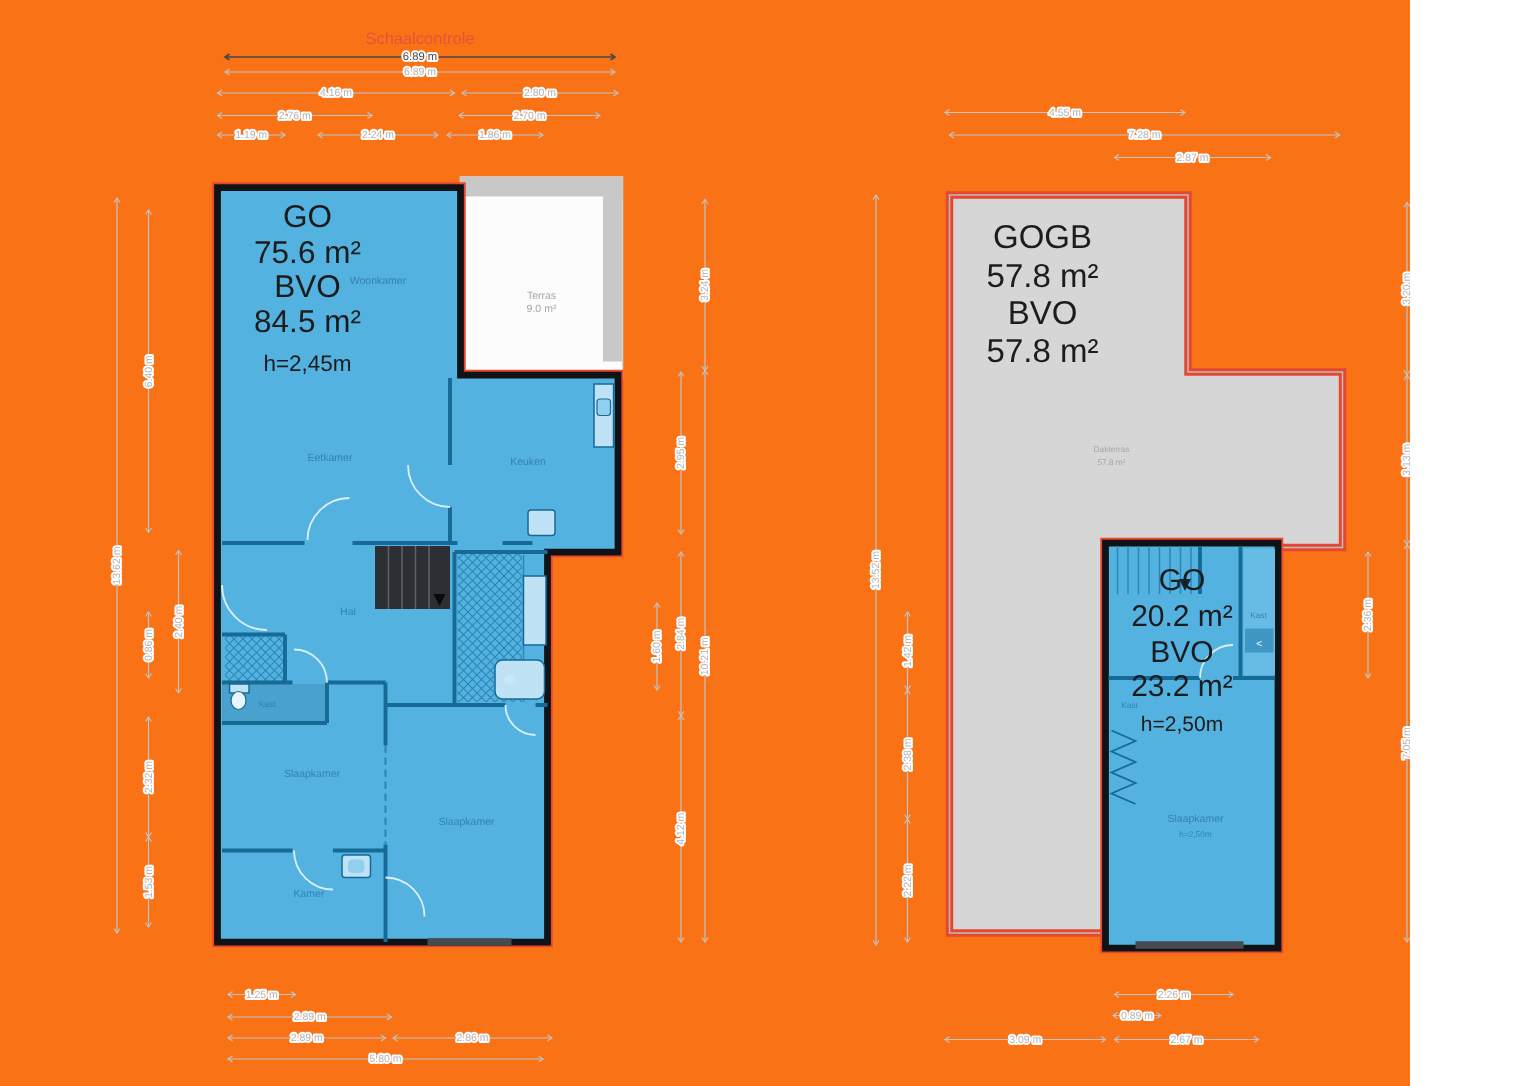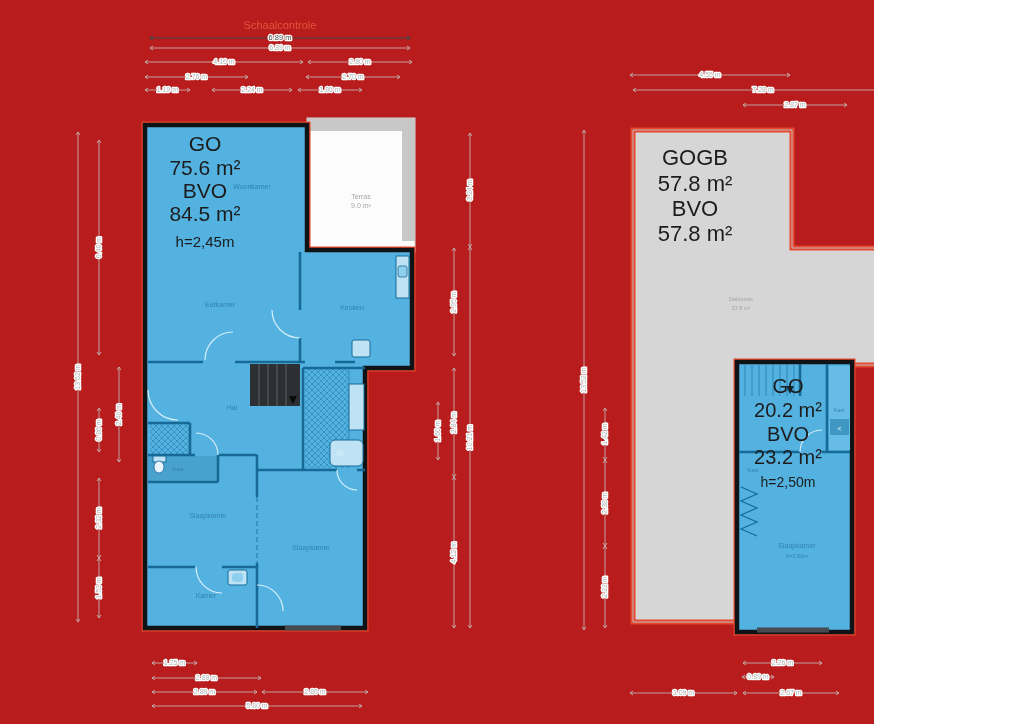--- a/index.html
+++ b/index.html
@@ -1,16 +1,16 @@
 <!DOCTYPE html>
 <html><head>
 <meta charset="utf-8">
 <style>
   html,body{margin:0;padding:0;background:#ffffff;}
-  .canvas{position:relative;width:874px;height:724px;background:#b91c1c;overflow:hidden;
+  .canvas{position:relative;width:940px;height:724px;background:#f97316;overflow:hidden;
           font-family:"Liberation Sans", sans-serif;}
   svg text{font-family:"Liberation Sans", sans-serif;}
   .red-outline{stroke:#e8472f;stroke-width:7;fill:none;stroke-linejoin:miter;}
   .unit{stroke:#101316;stroke-width:4.5;fill:#53b2e0;stroke-linejoin:miter;}
   .roof{fill:#d6d6d6;stroke:#e8472f;stroke-width:5;stroke-linejoin:miter;}
   .roof-inner{fill:none;stroke:#bdbdbd;stroke-width:1;}
   .iwall{stroke:#176a96;stroke-width:2.6;fill:none;}
   .iwall-thin{stroke:#2e86b8;stroke-width:1;fill:none;}
   .dash{stroke:#2e86b8;stroke-width:1.4;fill:none;stroke-dasharray:5,3;}
   .door{stroke:#d9eefa;stroke-width:1.2;fill:none;}

